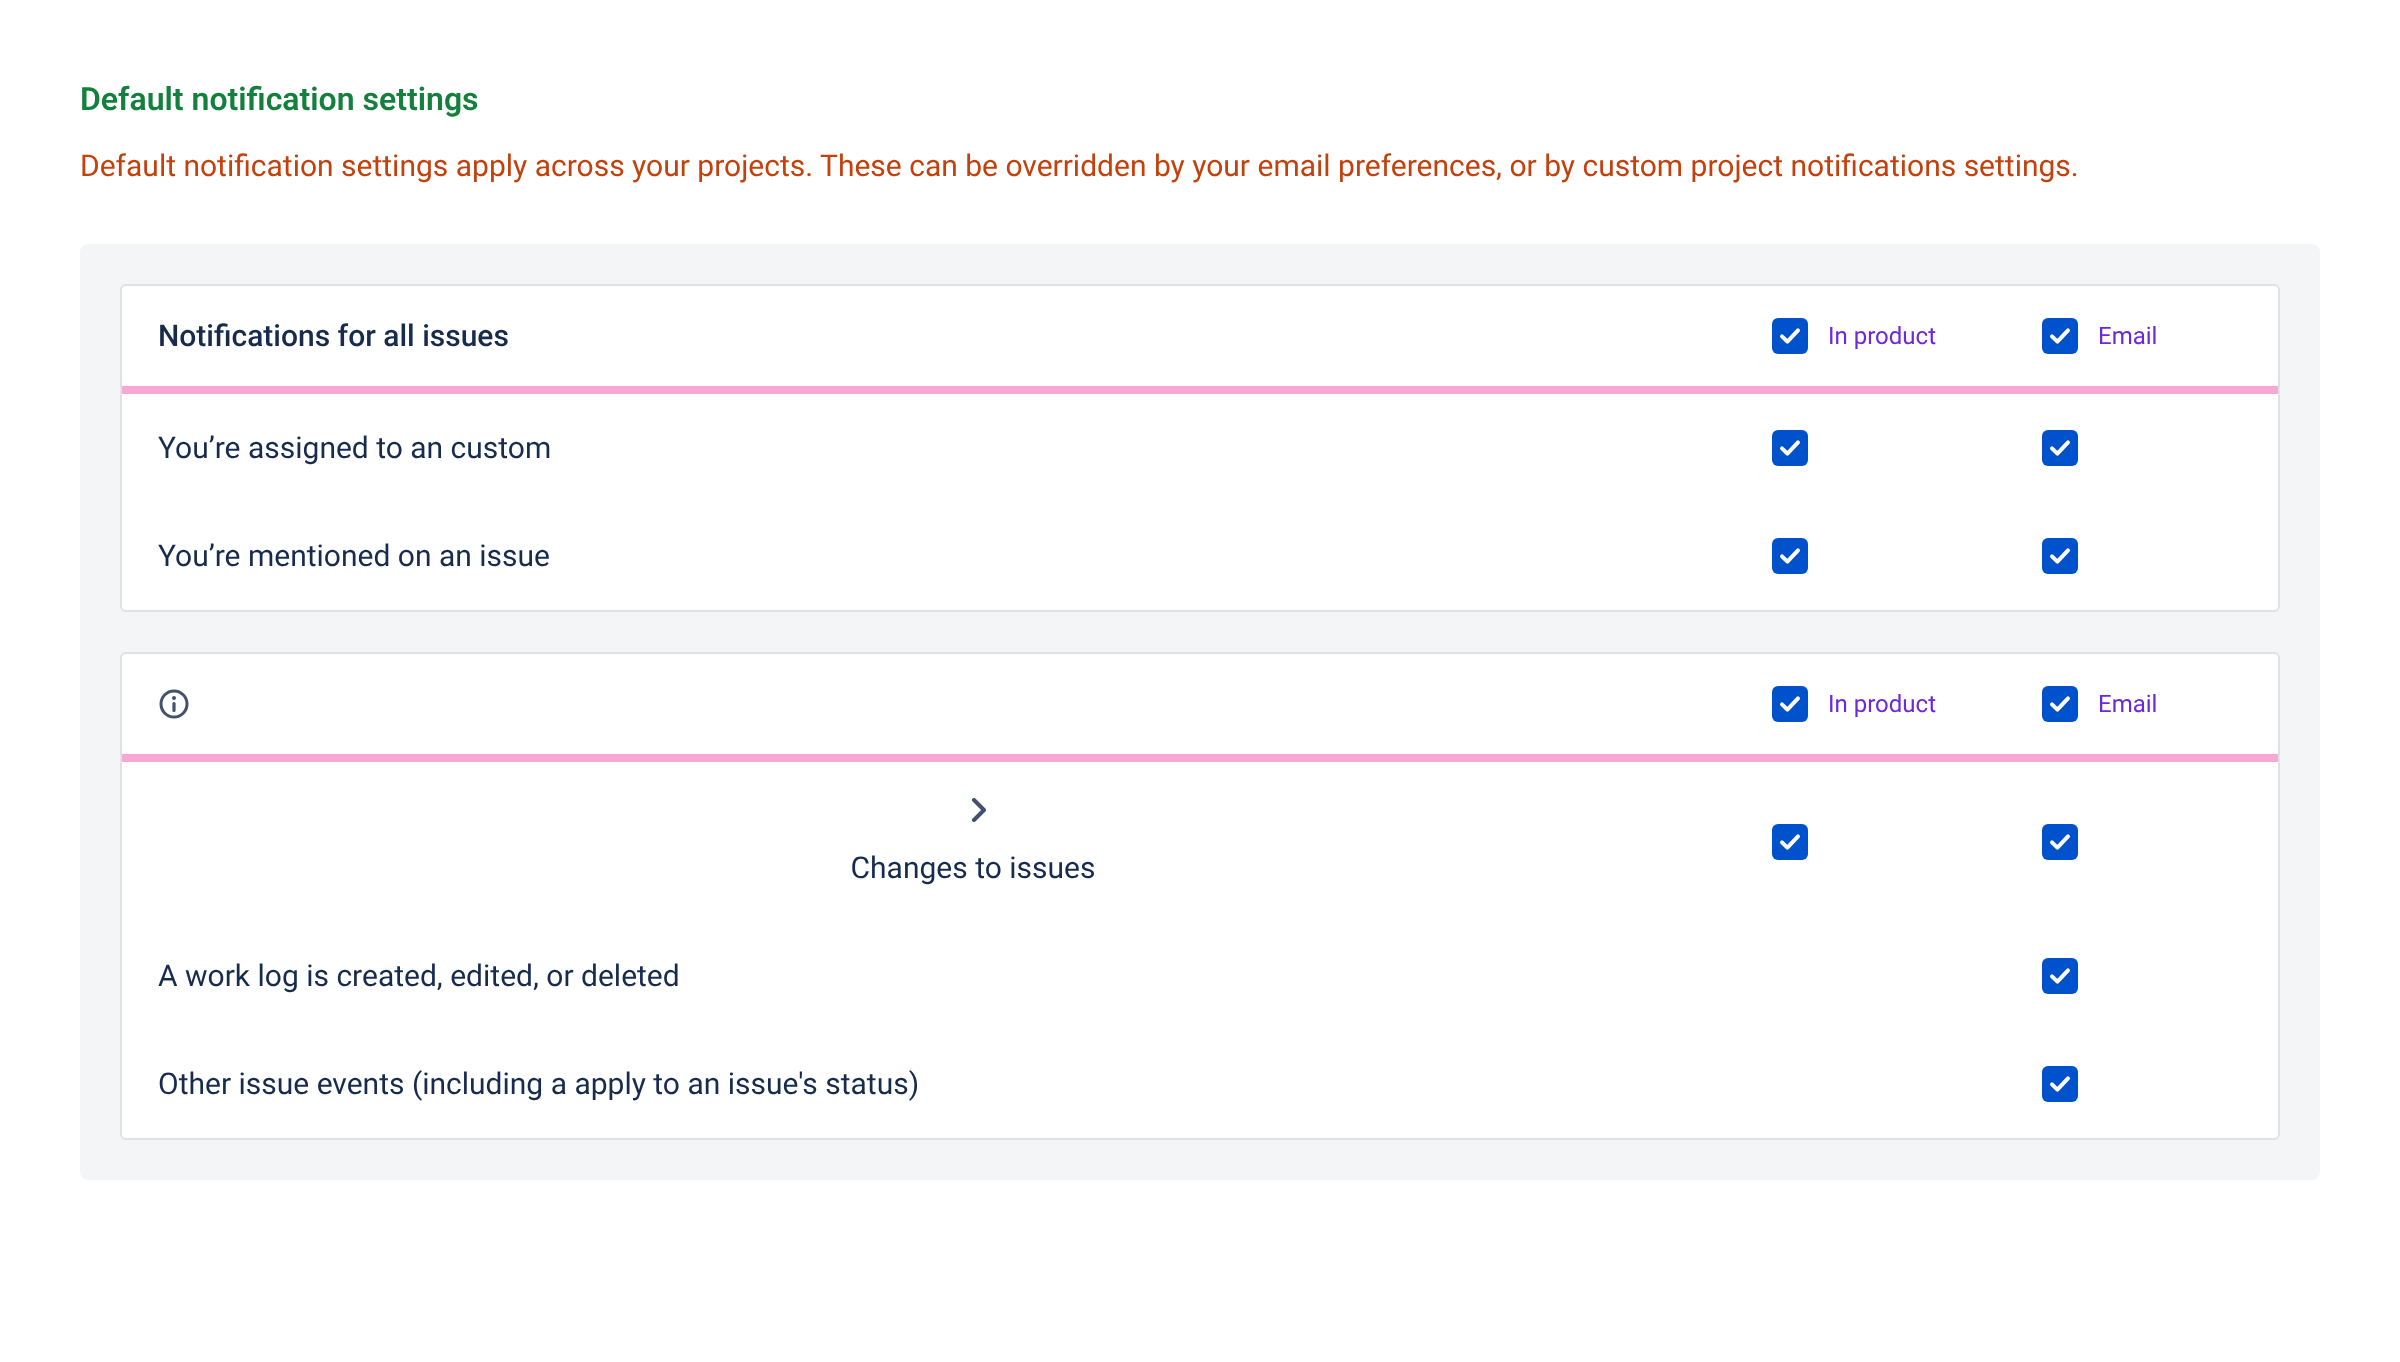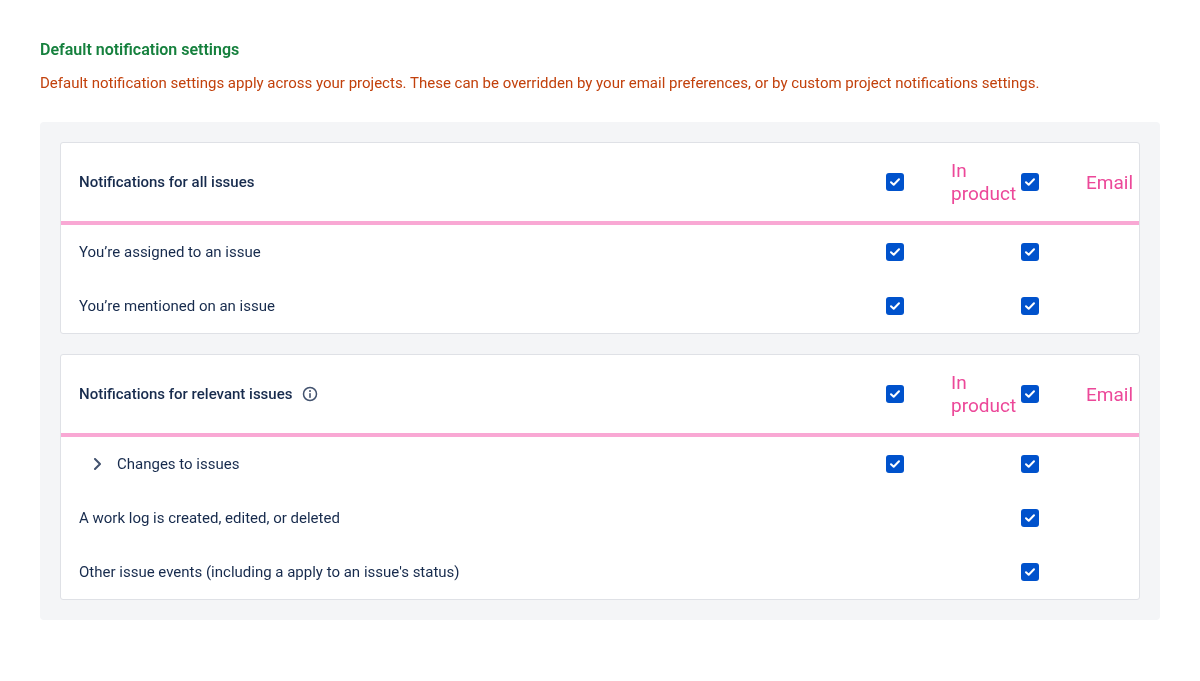--- a/index.html
+++ b/index.html
@@ -61,23 +61,22 @@
       display: flex;
       align-items: center;
       gap: 14px;
     }
     .col-check {
       display: flex;
       align-items: center;
       gap: 10px;
     }
     .col-check .lbl {
-      font-size: 19px;
-      color: #ec4899;
-      margin-left: 37px;
+      font-size: 12px;
+      color: #6d28d9;
     }
     .checkbox {
       width: 18px;
       height: 18px;
       background: #0052CC;
       border-radius: 3px;
       display: inline-flex;
       align-items: center;
       justify-content: center;
       cursor: pointer;
@@ -96,21 +95,21 @@
       cursor: pointer;
       margin-left: 4px;
     }
     .chevron svg { display:block; }
     .info-icon {
       color: #42526E;
       display: inline-flex;
       cursor: pointer;
     }
     .info-icon svg { display:block; }
-    .indent { padding-left: 8px; }
+    .indent { padding-left: 8px; flex-direction: column; }
   </style>
 </head>
 <body>
 
 <h2 class="page-title">Default notification settings</h2>
 <p class="page-desc">Default notification settings apply across your projects. These can be overridden by your email preferences, or by custom project notifications settings.</p>
 
 <div class="panel">
 
   <div class="card">
@@ -128,21 +127,21 @@
         <span class="checkbox">
           <svg width="12" height="12" viewBox="0 0 12 12">
               <path d="M2 6.2 L4.7 8.8 L10 3.2" stroke="#fff" stroke-width="2" fill="none" stroke-linecap="round" stroke-linejoin="round"></path>
             </svg>
         </span>
         <span class="lbl">Email</span>
       </div>
     </div>
 
     <div class="card-row">
-      <div class="row-title">You’re assigned to an issue</div>
+      <div class="row-title">You’re assigned to an custom</div>
       <div class="col-check">
         <span class="checkbox">
           <svg width="12" height="12" viewBox="0 0 12 12">
               <path d="M2 6.2 L4.7 8.8 L10 3.2" stroke="#fff" stroke-width="2" fill="none" stroke-linecap="round" stroke-linejoin="round"></path>
             </svg>
         </span>
       </div>
       <div class="col-check">
         <span class="checkbox">
           <svg width="12" height="12" viewBox="0 0 12 12">
@@ -167,21 +166,20 @@
               <path d="M2 6.2 L4.7 8.8 L10 3.2" stroke="#fff" stroke-width="2" fill="none" stroke-linecap="round" stroke-linejoin="round"></path>
             </svg>
         </span>
       </div>
     </div>
   </div>
 
   <div class="card">
     <div class="card-header">
       <div class="header-title">
-        <span>Notifications for relevant issues</span>
         <span class="info-icon">
           <svg width="16" height="16" viewBox="0 0 16 16">
               <circle cx="8" cy="8" r="6.5" fill="none" stroke="currentColor" stroke-width="1.5"></circle>
               <circle cx="8" cy="5" r="1" fill="currentColor"></circle>
               <rect x="7.2" y="7" width="1.6" height="5" rx="0.8" fill="currentColor"></rect>
             </svg>
         </span>
       </div>
       <div class="col-check">
         <span class="checkbox">

